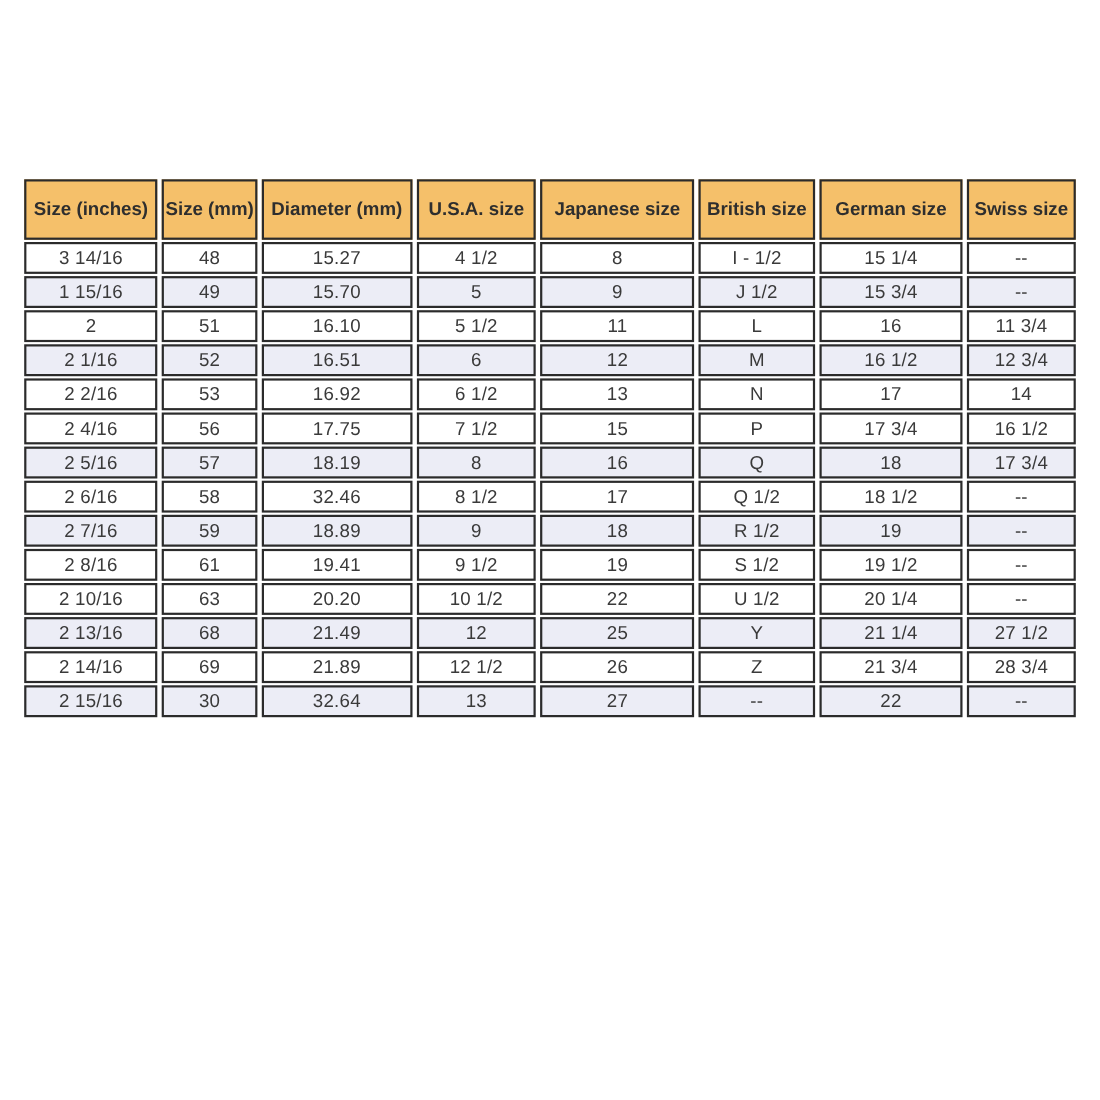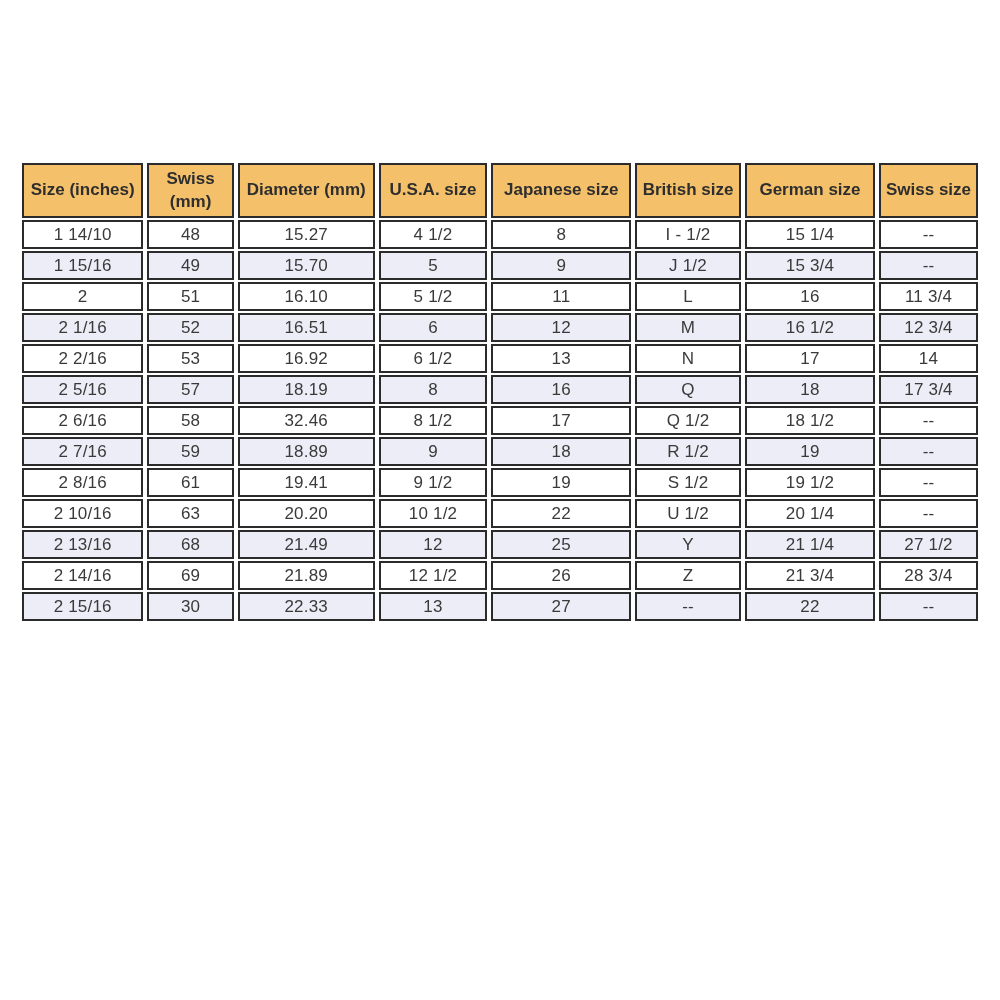--- a/index.html
+++ b/index.html
@@ -64,32 +64,32 @@
       <col style="width:14.75%">
       <col style="width:11.72%">
       <col style="width:15.06%">
       <col style="width:11.40%">
       <col style="width:14.02%">
       <col style="width:10.66%">
     </colgroup>
     <thead>
       <tr>
         <th>Size (inches)</th>
-        <th>Swiss (mm)</th>
+        <th>Size (mm)</th>
         <th>Diameter (mm)</th>
         <th>U.S.A. size</th>
         <th>Japanese size</th>
         <th>British size</th>
         <th>German size</th>
         <th>Swiss size</th>
       </tr>
     </thead>
     <tbody>
         <tr>
-          <td>1 14/10</td>
+          <td>3 14/16</td>
           <td>48</td>
           <td>15.27</td>
           <td>4 1/2</td>
           <td>8</td>
           <td>I - 1/2</td>
           <td>15 1/4</td>
           <td>--</td>
         </tr>
         <tr class="alt">
           <td>1 15/16</td>
@@ -124,20 +124,30 @@
         <tr>
           <td>2 2/16</td>
           <td>53</td>
           <td>16.92</td>
           <td>6 1/2</td>
           <td>13</td>
           <td>N</td>
           <td>17</td>
           <td>14</td>
         </tr>
+        <tr>
+          <td>2 4/16</td>
+          <td>56</td>
+          <td>17.75</td>
+          <td>7 1/2</td>
+          <td>15</td>
+          <td>P</td>
+          <td>17 3/4</td>
+          <td>16 1/2</td>
+        </tr>
         <tr class="alt">
           <td>2 5/16</td>
           <td>57</td>
           <td>18.19</td>
           <td>8</td>
           <td>16</td>
           <td>Q</td>
           <td>18</td>
           <td>17 3/4</td>
         </tr>
@@ -197,21 +207,21 @@
           <td>21.89</td>
           <td>12 1/2</td>
           <td>26</td>
           <td>Z</td>
           <td>21 3/4</td>
           <td>28 3/4</td>
         </tr>
         <tr class="alt">
           <td>2 15/16</td>
           <td>30</td>
-          <td>22.33</td>
+          <td>32.64</td>
           <td>13</td>
           <td>27</td>
           <td>--</td>
           <td>22</td>
           <td>--</td>
         </tr>
       </tbody>
   </table>
 </div>
 

